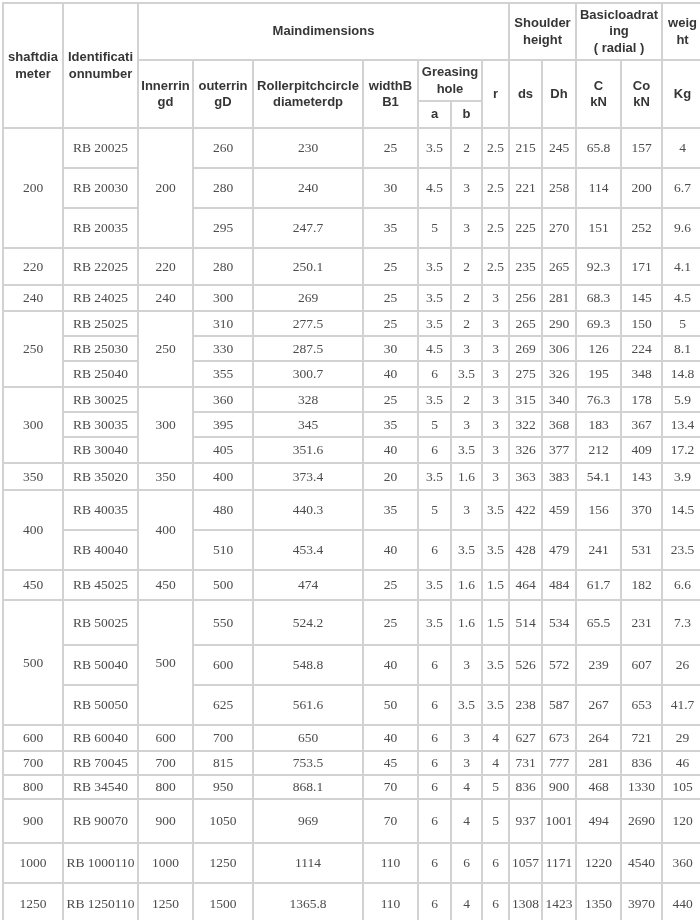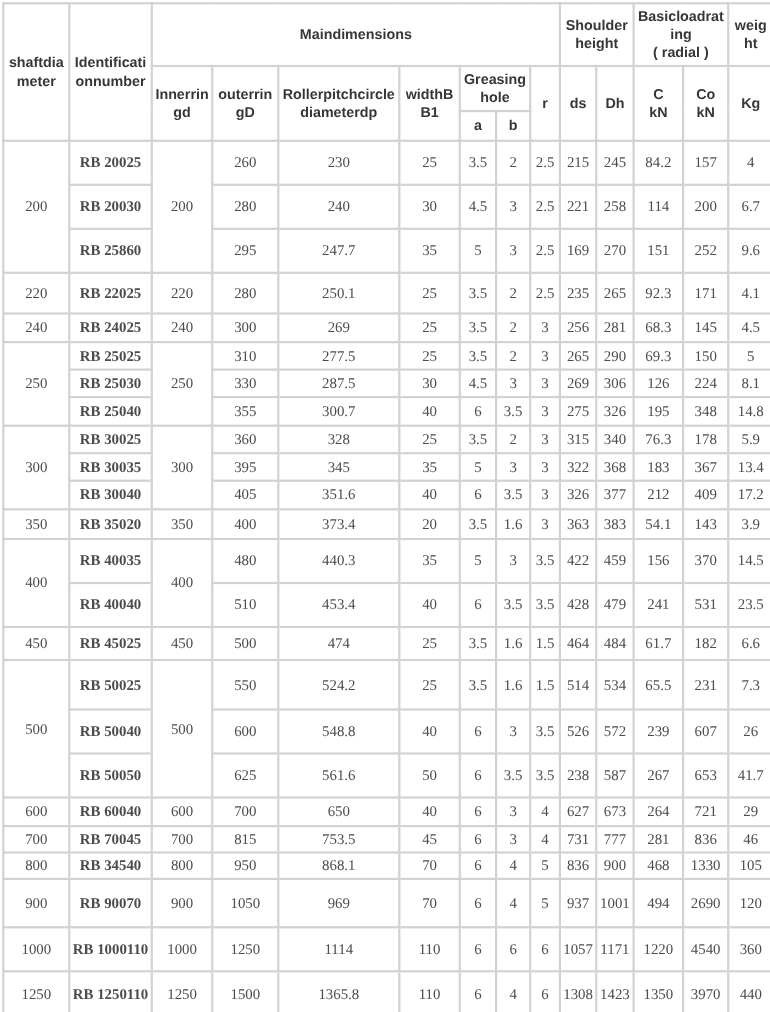--- a/index.html
+++ b/index.html
@@ -43,21 +43,21 @@
   table.spec td {
     font-family: "Liberation Serif", serif;
     font-size: 13.5px;
     line-height: 1.18;
     color: #4c4c4c;
     word-break: break-all;
     padding: 1px 2px;
     background: #ffffff;
   }
   
-  td.c1 { padding: 1px 0; font-weight: bold; }
+  td.c1 { padding: 1px 0; }
   td.c8 { padding: 1px 5px; }   
   td.c9, td.c10 { padding: 1px 3px; } 
 </style>
 </head>
 <body>
 
 <div class="page">
   <table class="spec">
     <colgroup>
       <col style="width:60px">
@@ -111,47 +111,47 @@
           <td class="c1">RB 20025</td>
           <td class="c2" rowspan="3">200</td>
           <td class="c3">260</td>
           <td class="c4">230</td>
           <td class="c5">25</td>
           <td class="c6">3.5</td>
           <td class="c7">2</td>
           <td class="c8">2.5</td>
           <td class="c9">215</td>
           <td class="c10">245</td>
-          <td class="c11">84.2</td>
+          <td class="c11">65.8</td>
           <td class="c12">157</td>
           <td class="c13">4</td>
         </tr>
         <tr style="height: 40px;">
           <td class="c1">RB 20030</td>
           <td class="c3">280</td>
           <td class="c4">240</td>
           <td class="c5">30</td>
           <td class="c6">4.5</td>
           <td class="c7">3</td>
           <td class="c8">2.5</td>
           <td class="c9">221</td>
           <td class="c10">258</td>
           <td class="c11">114</td>
           <td class="c12">200</td>
           <td class="c13">6.7</td>
         </tr>
         <tr style="height: 40px;">
-          <td class="c1">RB 25860</td>
+          <td class="c1">RB 20035</td>
           <td class="c3">295</td>
           <td class="c4">247.7</td>
           <td class="c5">35</td>
           <td class="c6">5</td>
           <td class="c7">3</td>
           <td class="c8">2.5</td>
-          <td class="c9">169</td>
+          <td class="c9">225</td>
           <td class="c10">270</td>
           <td class="c11">151</td>
           <td class="c12">252</td>
           <td class="c13">9.6</td>
         </tr>
         <tr style="height: 37px;">
           <td class="c0">220</td>
           <td class="c1">RB 22025</td>
           <td class="c2">220</td>
           <td class="c3">280</td>

